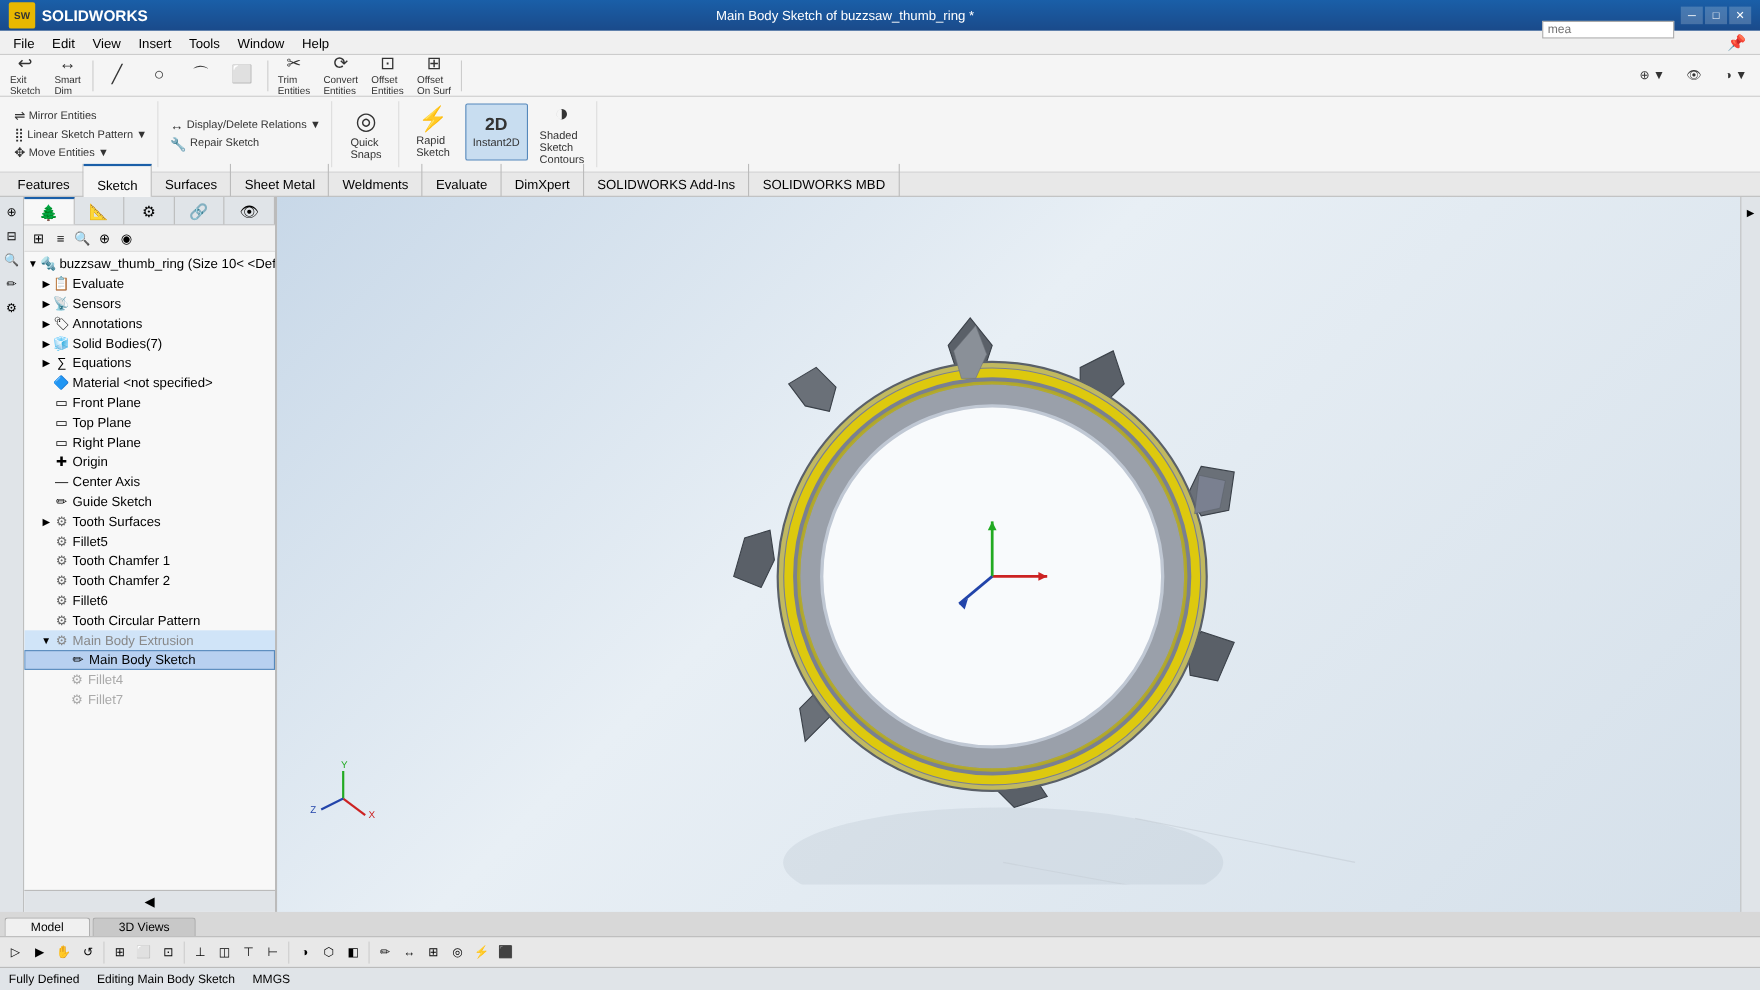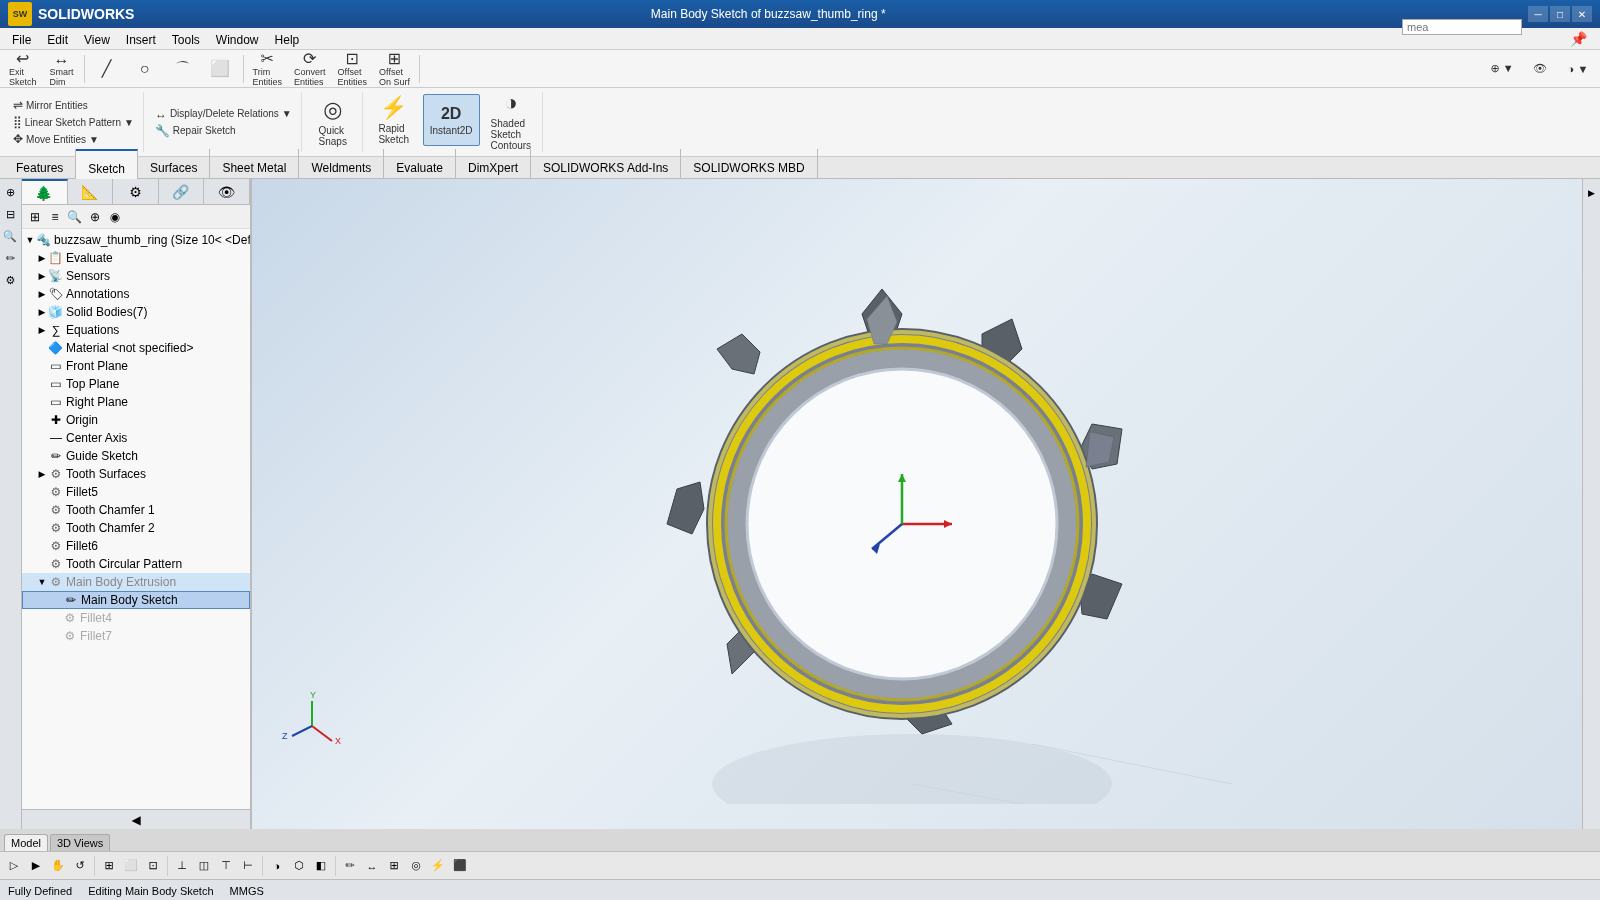--- a/index.html
+++ b/index.html
@@ -302,21 +302,21 @@
     
     #bottom-tabs {
       height: 22px;
       background: #d8d8d8;
       display: flex;
       align-items: flex-end;
       padding: 0 4px;
       gap: 2px;
     }
     .btm-tab {
-      padding: 2px 6px;
+      padding: 2px 23px;
       background: #c8c8c8;
       border: 1px solid #aaa;
       border-bottom: none;
       cursor: pointer;
       font-size: 11px;
       border-radius: 3px 3px 0 0;
     }
     .btm-tab.active { background: #f0f0f0; }
 
     .search-box {

